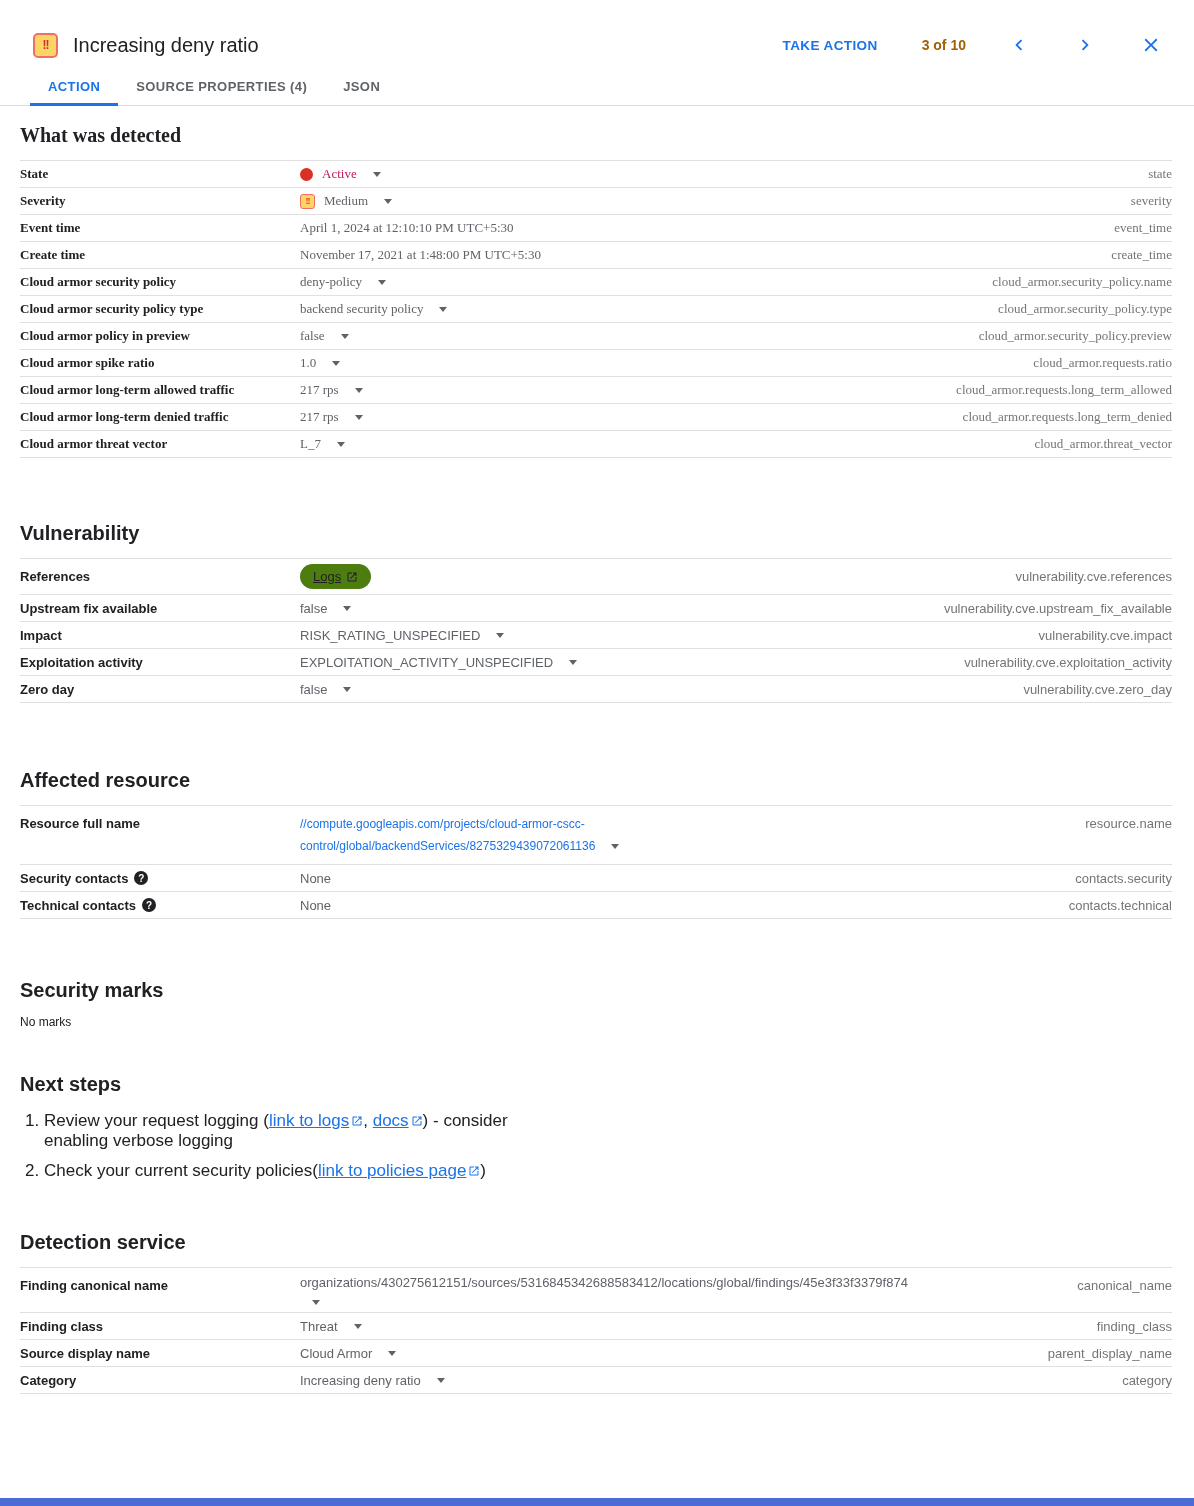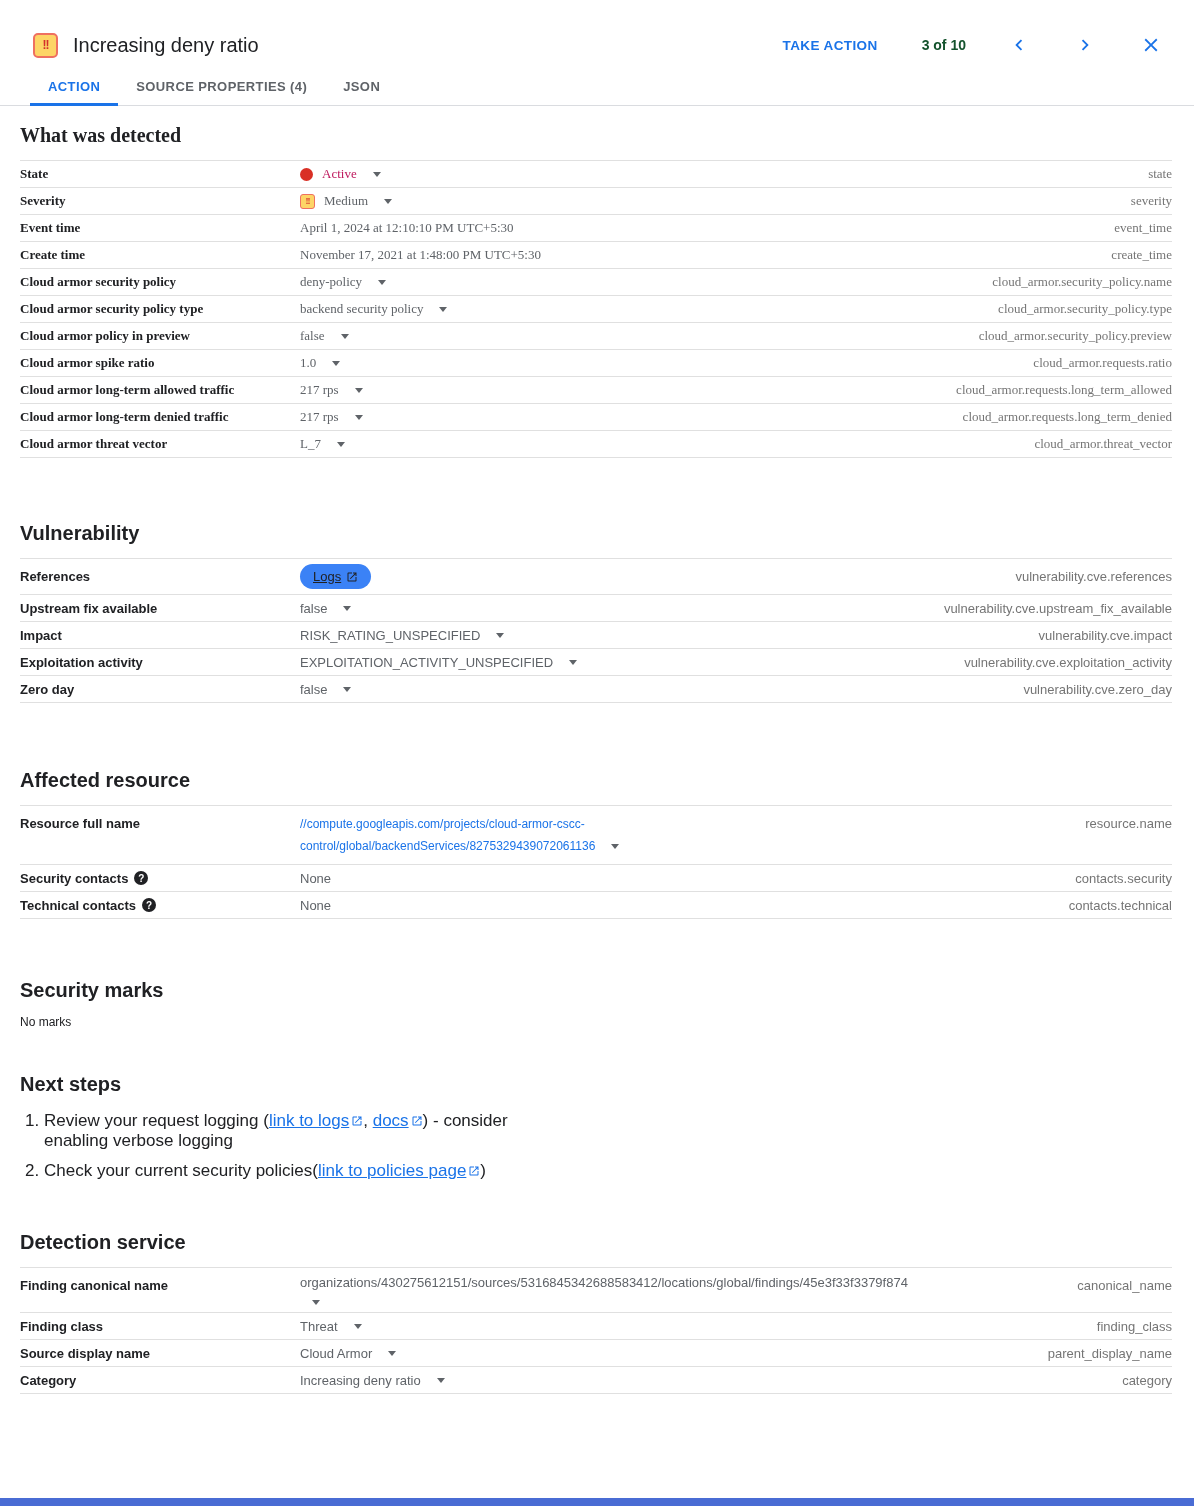--- a/index.html
+++ b/index.html
@@ -9,21 +9,21 @@
 
   
   .header{display:flex;align-items:center;padding:32px 30px 0 33px;}
   .sev-icon-lg{width:25px;height:25px;border-radius:5px;background:#fdd566;border:2px solid #ef7060;
        color:#d3302c;font-weight:700;font-size:12px;letter-spacing:-1px;
        display:flex;align-items:center;justify-content:center;flex:none;}
   .sev-icon-lg::before{content:"!!";}
   .page-title{font-size:20px;font-weight:400;margin:0 0 0 15px;color:#202124;}
   .header-right{margin-left:auto;display:flex;align-items:center;gap:40px;}
   .take-action{color:#1a73e8;font-size:13.5px;font-weight:700;letter-spacing:.4px;cursor:pointer;}
-  .pagination{font-size:14px;font-weight:700;color:#14532d;margin-left:4px;text-align:center;}
+  .pagination{font-size:14px;font-weight:700;color:#a16207;margin-left:4px;text-align:center;}
   .icon-btn{width:26px;height:26px;display:flex;align-items:center;justify-content:center;cursor:pointer;}
   .icon-btn svg{width:22px;height:22px;fill:#1a73e8;}
 
   
   .tabs{display:flex;padding-left:30px;margin-top:12px;border-bottom:1px solid #dadce0;}
   .tab{padding:0 18px;height:36px;display:flex;align-items:center;font-size:13px;font-weight:700;
        letter-spacing:.4px;color:#5f6368;cursor:pointer;border-bottom:3px solid transparent;margin-bottom:-1px;}
   .tab.active{color:#1a73e8;border-bottom-color:#1a73e8;}
 
   
@@ -48,21 +48,21 @@
        border-top:5px solid #5f6368;display:inline-block;margin-left:16px;}
   .dot{width:13px;height:13px;border-radius:50%;background:#d93025;margin-right:9px;flex:none;}
   .sev-badge{width:15px;height:15px;border-radius:3px;background:#fdd566;border:1.5px solid #ef7060;
        color:#d3302c;font-weight:700;font-size:9px;letter-spacing:-1px;
        display:inline-flex;align-items:center;justify-content:center;margin-right:9px;flex:none;}
   .sev-badge::before{content:"!!";}
   .help{width:14px;height:14px;border-radius:50%;background:#202124;color:#fff;font-size:10px;
        font-weight:700;display:inline-flex;align-items:center;justify-content:center;flex:none;cursor:pointer;}
   .help::before{content:"?";}
 
-  .chip{display:inline-flex;align-items:flex-end;background:#3b82f6;border-radius:14px;
+  .chip{display:inline-flex;align-items:flex-end;background:#4d7c0f;border-radius:14px;
        padding:5px 13px;margin:5px 0;cursor:pointer;text-decoration:none;}
   .chip-inner{display:inline-flex;align-items:center;gap:5px;font-size:13px;color:#202124;
        text-decoration:underline;}
   .ext{display:inline-block;}
   .ext svg{width:12px;height:12px;fill:currentColor;display:block;}
 
   .linkwrap{display:flex;align-items:flex-end;}
   .linkwrap .caret{margin-bottom:8px;}
   .rlink{color:#1a73e8;text-decoration:none;font-size:12px;line-height:22px;cursor:pointer;}
   .caret-row{margin-top:9px;line-height:0;}

